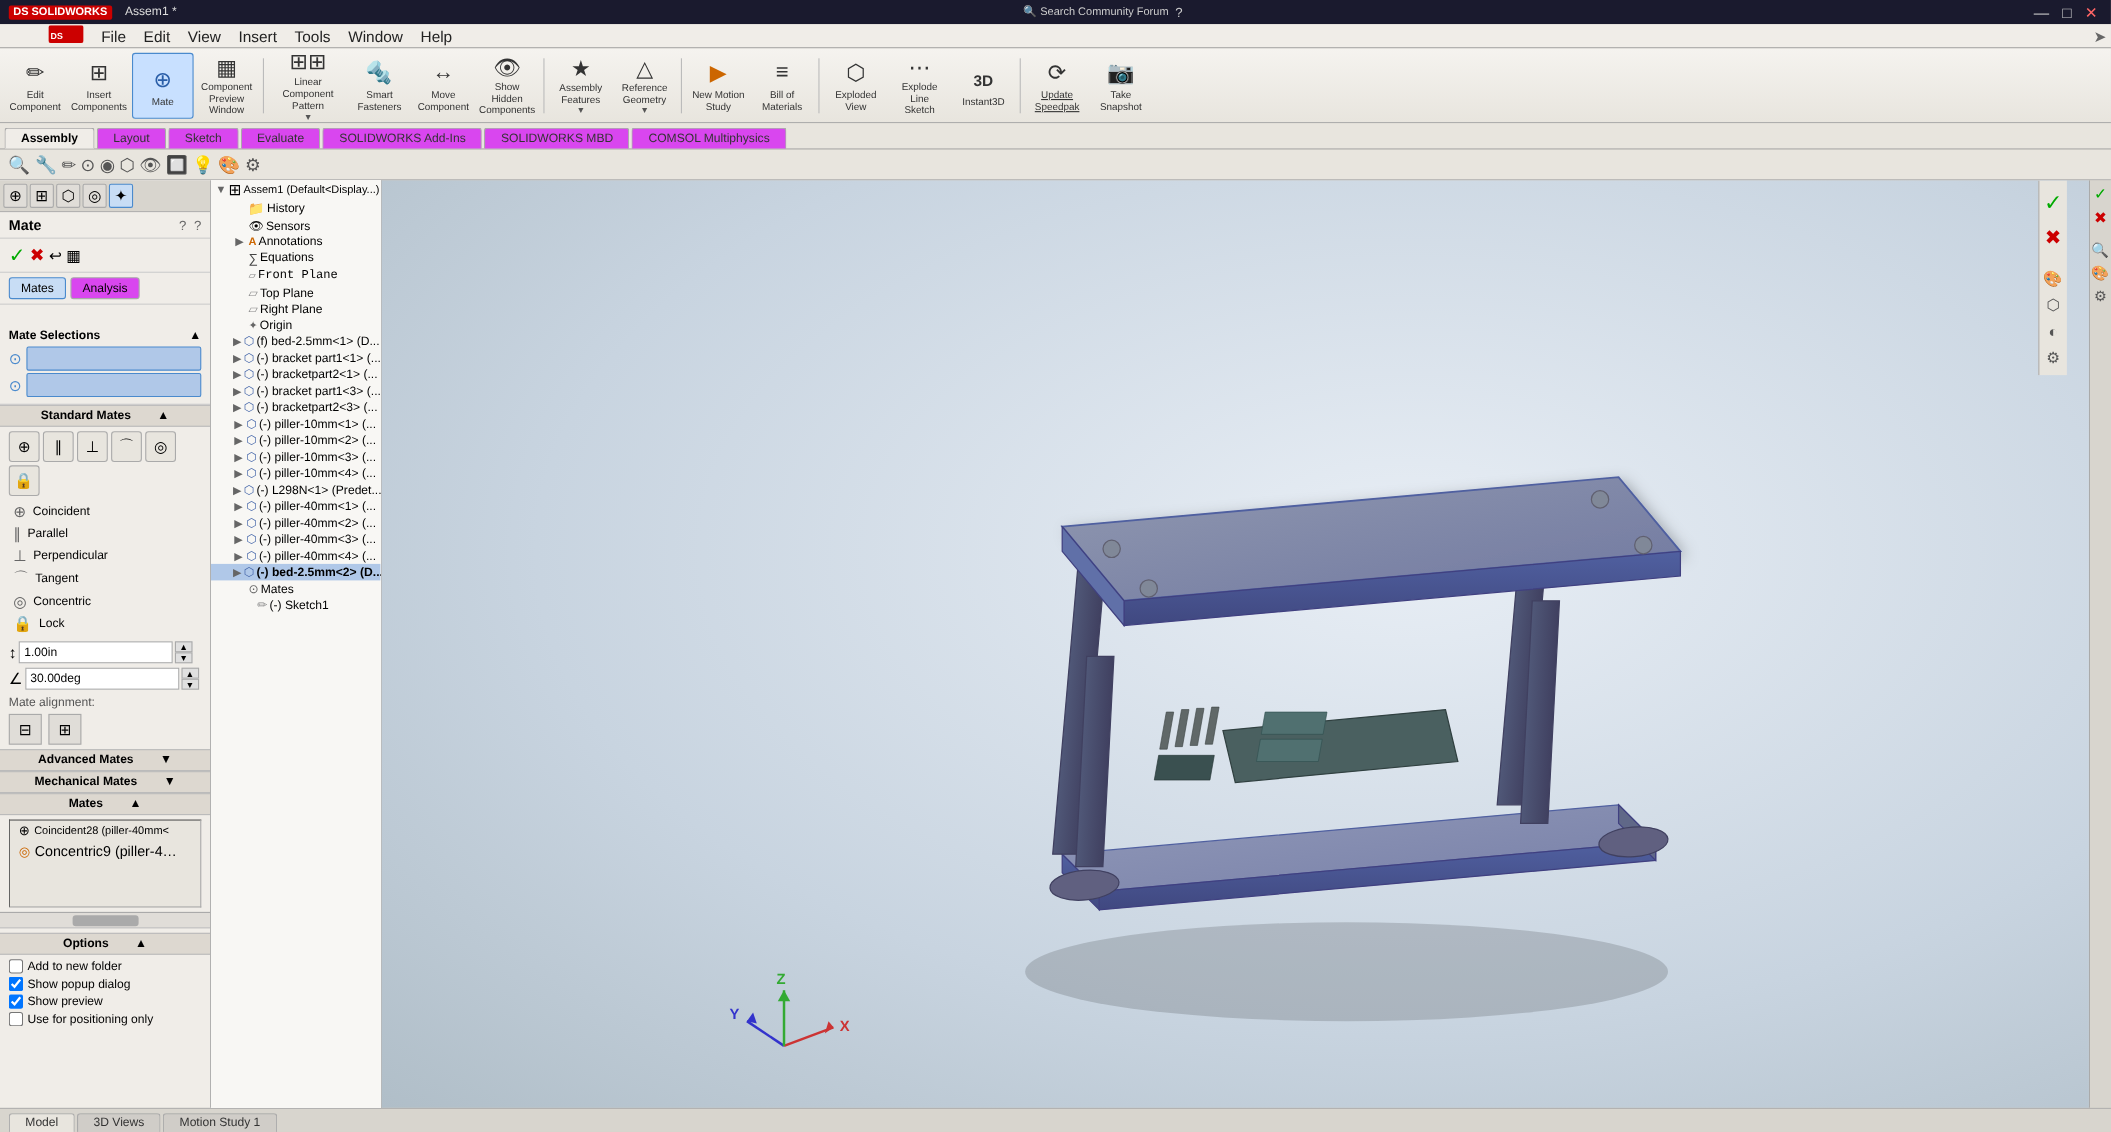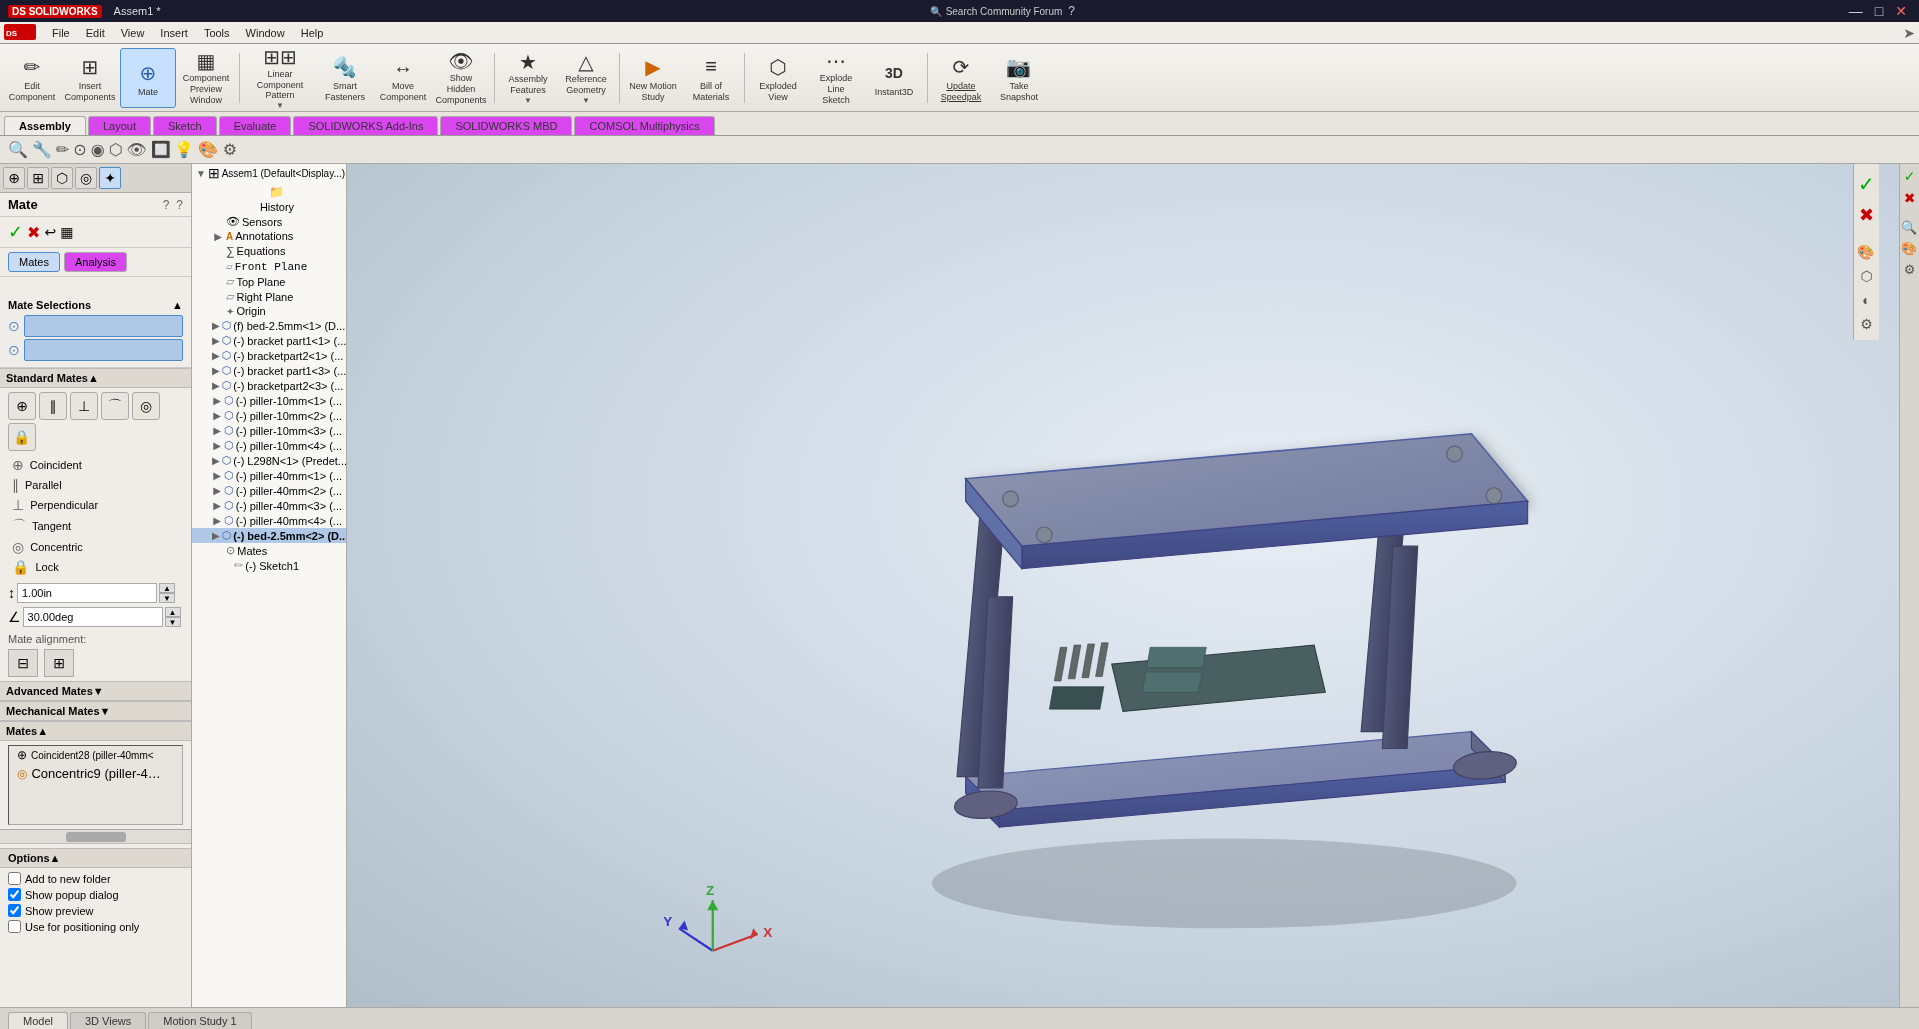--- a/index.html
+++ b/index.html
@@ -22,25 +22,25 @@
 
     
     #menubar {
       height: 22px;
       background: #f0ede8;
       display: flex;
       align-items: center;
       padding: 0 4px;
       border-bottom: 1px solid #999;
     }
-    #menubar-logo { margin-right: 8px; }
+    #menubar-logo { margin-right: 8px; margin-left: 40px; }
     .menu-item {
       padding: 2px 8px;
       cursor: pointer;
-      font-size: 11px;
+      font-size: 14px;
       color: #222;
     }
 
     
     #toolbar {
       height: 68px;
       background: linear-gradient(180deg, #f5f3ef 0%, #e8e5de 100%);
       border-bottom: 1px solid #aaa;
       display: flex;
       align-items: center;
@@ -155,28 +155,29 @@
       border: 1px solid #aaa;
       border-radius: 3px;
       background: #d946ef;
     }
     .mate-tab.active { background: #c8ddf5; border-color: #4a8acd; }
 
     
     .section-header {
       display: flex;
       align-items: center;
-      justify-content: flex-start;
+      justify-content: center;
       padding: 3px 6px;
       background: #ddd8d0;
       border-top: 1px solid #bbb;
       border-bottom: 1px solid #bbb;
       cursor: pointer;
       font-size: 11px;
       font-weight: bold;
+      gap: 24px;
     }
     .section-content { padding: 4px 8px; }
 
     
     #mate-selection-area {
       padding: 4px 8px;
       border-bottom: 1px solid #ccc;
       margin-top: 18px;
     }
     #mate-selection-label { font-weight: bold; font-size: 11px; margin-bottom: 4px; display: flex; align-items: center; justify-content: space-between; }
@@ -659,21 +660,21 @@
   </div>
 
   <div id="tree-panel">
 
     <div class="tree-item">
       <span class="tree-expand">▼</span>
       <span style="font-size:14px;">⊞</span>
       <span style="font-size:10px;">Assem1 (Default&lt;Display...)</span>
     </div>
 
-    <div class="tree-item" style="padding-left:20px;flex-direction:column;">
+    <div class="tree-item" style="padding-left:20px;">
       <span class="tree-expand"> </span>
       <span class="icon-folder"></span>
       <span>History</span>
     </div>
     <div class="tree-item" style="padding-left:20px;">
       <span class="tree-expand"> </span>
       <span style="font-size:11px;">👁</span>
       <span>Sensors</span>
     </div>
     <div class="tree-item" style="padding-left:20px;">

